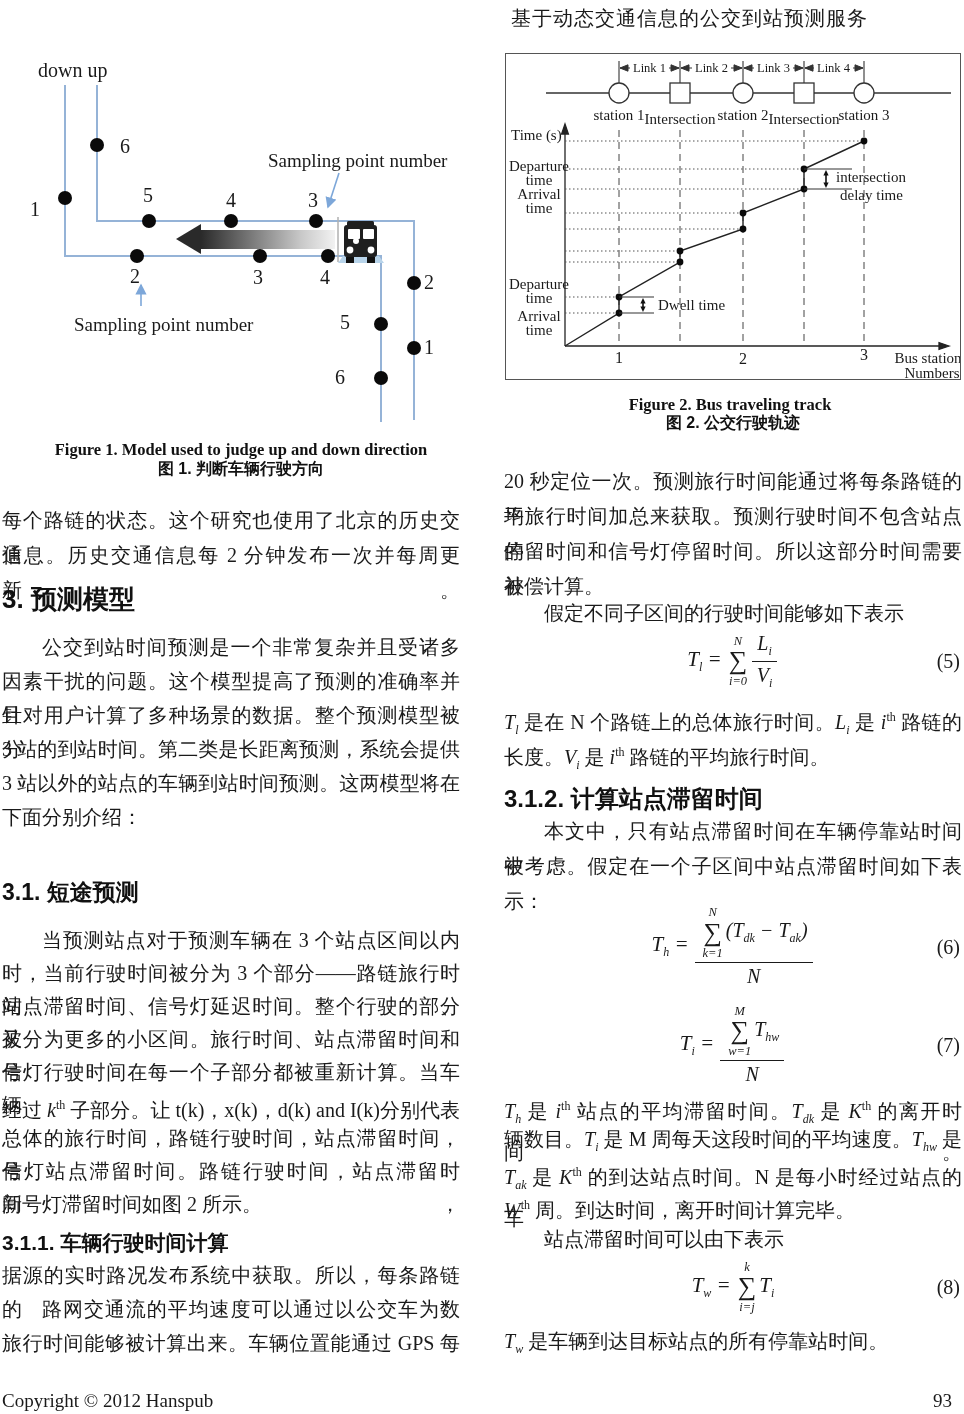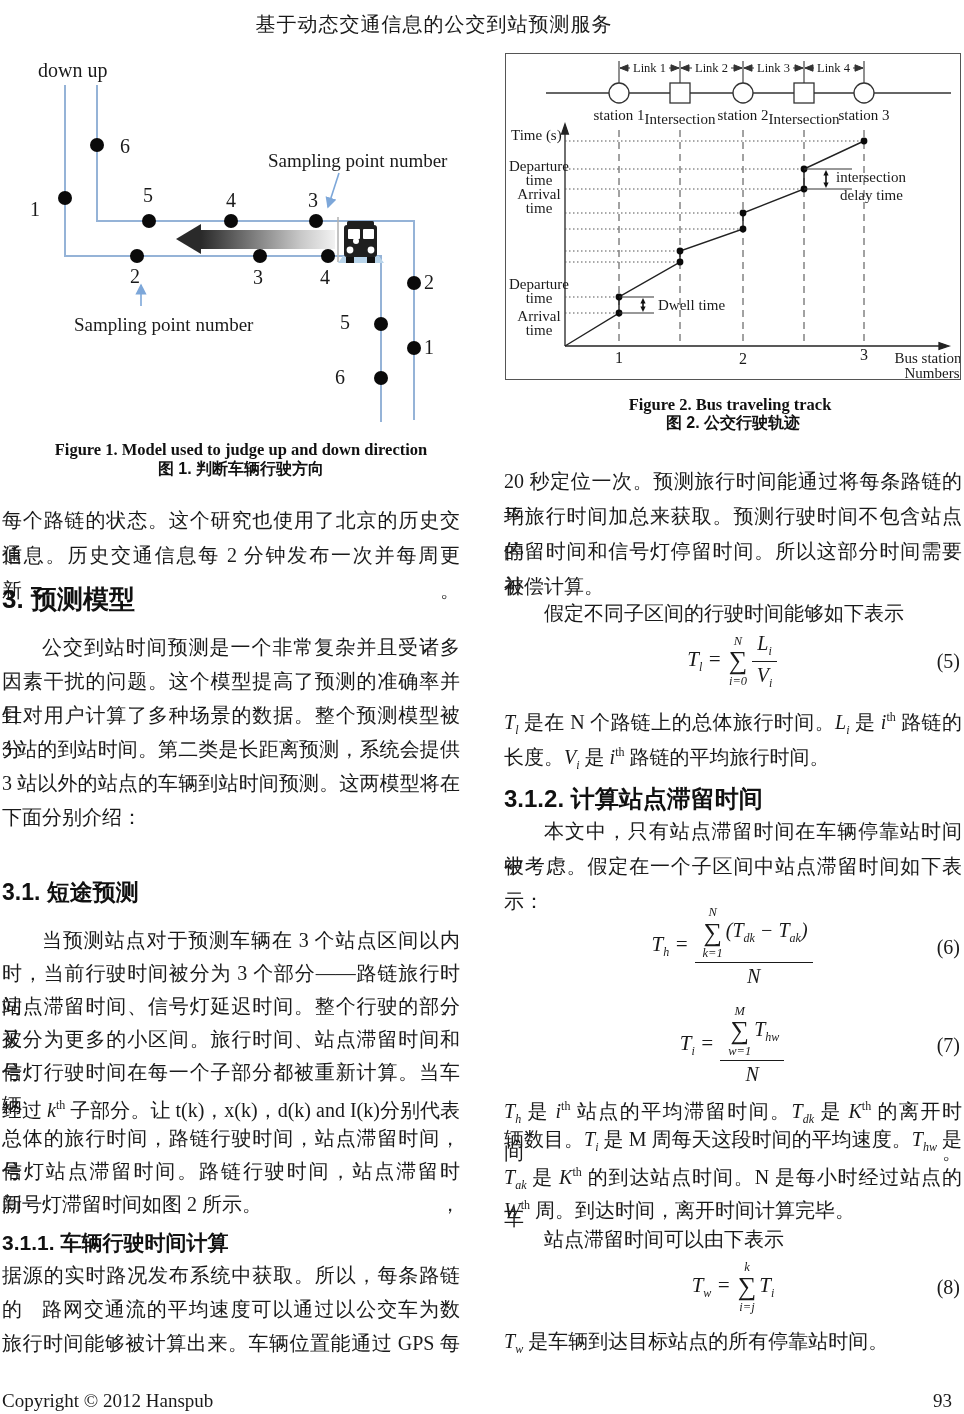--- a/index.html
+++ b/index.html
@@ -2,21 +2,21 @@
 <html><head>
 <meta charset="utf-8">
 <style>
   * { margin:0; padding:0; box-sizing:border-box; }
   html,body { background:#ffffff; }
   body {
     width:964px; height:1414px; position:relative; overflow:hidden;
     color:#1a1a1a; font-family:"Liberation Serif","DejaVu Serif",serif;
   }
   .abs { position:absolute; }
-  .title { top:11px; left:0; width:868px; text-align:center; font-size:20px; letter-spacing:1px; }
+  .title { top:5px; left:0; width:868px; text-align:right; font-size:20px; letter-spacing:1px; }
   .para { position:absolute; width:458px; }
   .para .tline { height:34px; line-height:34px; font-size:20px; overflow:visible;font-family:Liberation Serif, serif; }
   .lh35 .tline { height:35px; line-height:35px; }
   .lh33 .tline { height:33px; line-height:33px; }
   .tline.just { text-align:justify; text-align-last:justify; text-justify:inter-character; }
   .tline.indent { text-indent:40px; }
   .heading { position:absolute; font-family:"Liberation Sans","DejaVu Sans",sans-serif; font-weight:bold; color:#111; }
   .cap { position:absolute; font-weight:bold; text-align:center; color:#111; }
   .cap-en { font-size:16.5px; line-height:18px; font-family:"Liberation Serif","DejaVu Serif",serif; }
   .cap-zh { font-size:16px; line-height:18px; font-family:"Liberation Sans","DejaVu Sans",sans-serif; }

